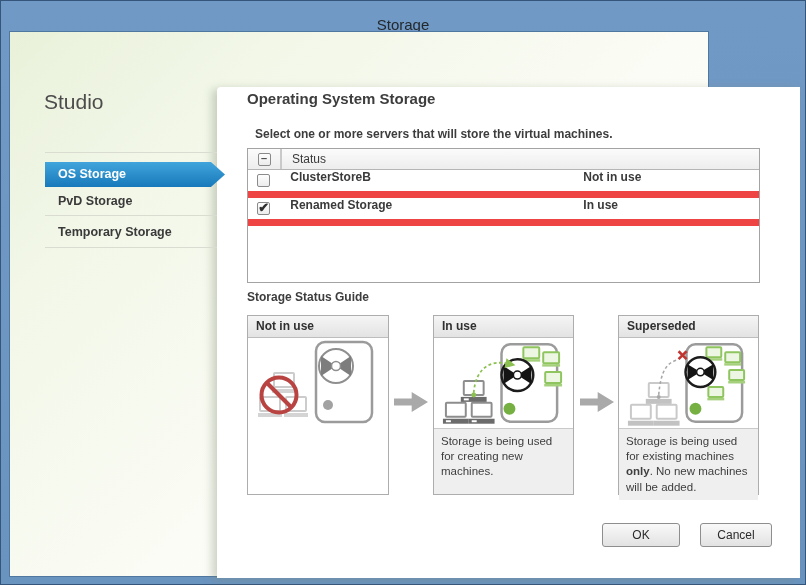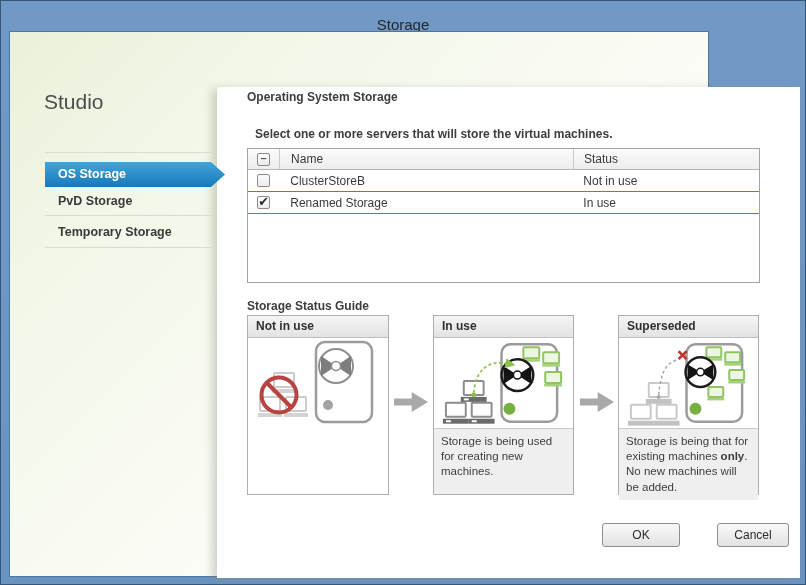--- a/index.html
+++ b/index.html
@@ -20,28 +20,28 @@
   .nav-sep{height:1px;background:#d9ddd1;}
   .nav-sel-wrap{height:34px;position:relative;}
   .nav-sel{position:absolute;left:0;top:9px;width:180px;height:25px;line-height:25px;
            padding-left:13px;box-sizing:border-box;color:#ffffff;font-weight:bold;font-size:12.5px;
            background:linear-gradient(#41a5dc,#1779ba);
            clip-path:polygon(0 0,92.2% 0,100% 50%,92.2% 100%,0 100%);}
   .nav-item{height:32px;line-height:32px;padding-left:13px;font-weight:bold;font-size:12.5px;
             color:#3a3a3a;border-bottom:1px solid #d9ddd1;box-sizing:border-box;}
   .nav-item.short{height:29px;line-height:29px;}
   
-  .h1{position:absolute;left:237px;top:58px;font-size:12px;font-weight:bold;color:#3d3d3d;z-index:2;}
+  .h1{position:absolute;left:237px;top:58px;font-size:15px;font-weight:bold;color:#3d3d3d;z-index:2;}
   .h2{position:absolute;left:245px;top:95px;font-size:12px;font-weight:bold;color:#3d3d3d;z-index:2;}
-  .h3{position:absolute;left:237px;top:267px;font-size:12px;font-weight:bold;color:#3d3d3d;z-index:2;}
+  .h3{position:absolute;left:237px;top:258px;font-size:12px;font-weight:bold;color:#3d3d3d;z-index:2;}
   .table{position:absolute;left:237px;top:116px;width:513px;height:135px;background:#fff;
          border:1px solid #a3a3a3;box-sizing:border-box;z-index:2;font-size:12px;color:#3a3a3a;}
   .thead{display:flex;height:20px;background:linear-gradient(#fbfbfb,#ededed);
          border-bottom:1px solid #b5b5b5;align-items:center;}
-  .trow{display:flex;height:21px;border-bottom:1px solid #ef4444;align-items:center;}
+  .trow{display:flex;height:21px;border-bottom:7px solid #ef4444;align-items:flex-start;font-weight:bold;}
   .col-cb{width:32px;display:flex;align-items:center;justify-content:center;align-self:stretch;}
   .thead .col-cb{border-right:1px solid #c9c9c9;}
   .col-name{width:290px;padding-left:11px;}
   .col-status{width:180px;padding-left:10px;}
   .thead .col-status{border-left:1px solid #c9c9c9;align-self:stretch;display:flex;align-items:center;}
   .cb{width:13px;height:13px;border:1px solid #8a8a8a;border-radius:2px;box-sizing:border-box;
       background:linear-gradient(#fdfdfd,#ececec);display:flex;align-items:center;justify-content:center;
       font-size:11px;color:#3c3c3c;line-height:1;}
   .cb .dash{font-weight:bold;color:#4d4d4d;margin-top:-2px;}
   .cb .check{font-size:13px;color:#2e2e2e;margin-top:-2px;}
@@ -57,21 +57,21 @@
   .card-cap{flex:1;background:#efefef;border-top:1px solid #c9c9c9;font-size:11.5px;line-height:1.32;
             color:#3e3e3e;padding:5px 7px;}
   .flow-arrow{position:absolute;top:360px;width:34px;height:20px;background:#a9a9a9;z-index:2;
               clip-path:polygon(0 32%,52% 32%,52% 0,100% 50%,52% 100%,52% 68%,0 68%);}
   .fa1{left:384px;} .fa2{left:570px;}
   
   .btn{position:absolute;top:491px;height:24px;box-sizing:border-box;border:1px solid #8e8e8e;
        border-radius:3px;background:linear-gradient(#f9f9f9,#e2e2e2);font-size:12px;color:#2b2b2b;
        display:flex;align-items:center;justify-content:center;z-index:2;font-family:"Liberation Sans",sans-serif;}
   .btn-ok{left:592px;width:78px;}
-  .btn-cancel{left:707px;width:72px;}
+  .btn-cancel{left:690px;width:72px;}
 </style>
 </head>
 <body>
 
 <div class="window">
   <div class="titlebar">
     <span>Storage</span>
   </div>
 
   <div class="content">
@@ -96,21 +96,20 @@
     <div class="h1">Operating System Storage</div>
     <div class="h2">Select one or more servers that will store the virtual machines.</div>
 
     <div class="table">
       <div class="thead">
         <div class="col-cb">
           <div class="cb">
             <span class="dash">–</span>
           </div>
         </div>
-        <div class="col-name">Name</div>
         <div class="col-status">Status</div>
       </div>
       <div class="trow">
         <div class="col-cb">
           <div class="cb"></div>
         </div>
         <div class="col-name">ClusterStoreB</div>
         <div class="col-status">Not in use</div>
       </div>
       <div class="trow">
@@ -221,20 +220,20 @@
           <rect x="27" y="60" width="26" height="5" fill="#c2c2c2"></rect>
           <rect x="9" y="82" width="26" height="5" fill="#c2c2c2"></rect>
           <rect x="35" y="82" width="26" height="5" fill="#c2c2c2"></rect>
           <path d="M40 56 C 42 32 48 24 58 21" fill="none" stroke="#a8a8a8" stroke-width="1.6" stroke-dasharray="3 2.5"></path>
           <circle cx="40" cy="58" r="2" fill="#a8a8a8"></circle>
           <line x1="60" y1="12" x2="68" y2="20" stroke="#c13531" stroke-width="2.6"></line>
           <line x1="68" y1="12" x2="60" y2="20" stroke="#c13531" stroke-width="2.6"></line>
         </svg>
       </div>
       <div class="card-cap">
-        <span>Storage is being that for existing machines </span><b>only</b><span>. No new machines will be added.</span>
+        <span>Storage is being used for existing machines </span><b>only</b><span>. No new machines will be added.</span>
       </div>
     </div>
 
     <div class="btn btn-ok">OK</div>
     <div class="btn btn-cancel">Cancel</div>
   </div>
 </div>
 
 </body></html>

